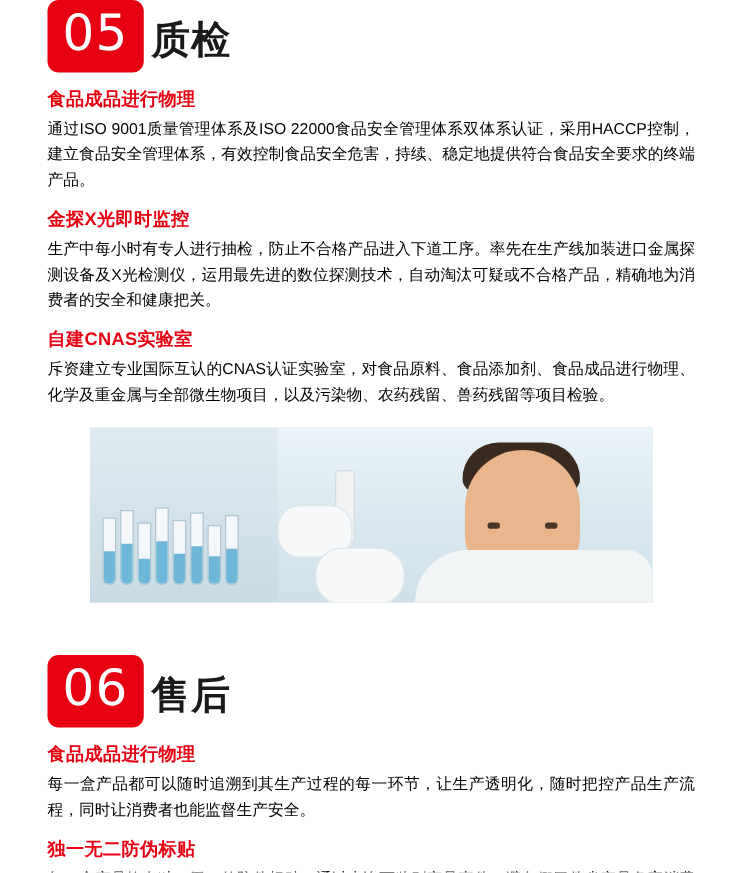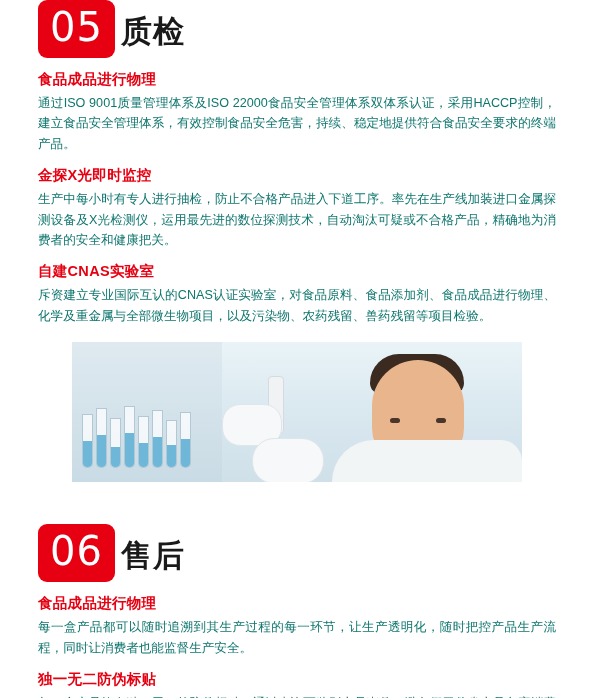--- a/index.html
+++ b/index.html
@@ -57,21 +57,21 @@
   .blk-title {
     color: #e60012;
     font-weight: bold;
     font-size: 14.5px;
     margin: 12px 0 4px 0;
     letter-spacing: 0.3px;
   }
   .blk-body {
     font-size: 12.6px;
     line-height: 1.62;
-    color: #0f766e;
+    color: #000000;
     text-align: justify;
     margin: 0;
   }
   .photo-wrap {
     margin: 16px 38px 0 72px;
     width: 450px;
     height: 140px;
     overflow: hidden;
     position: relative;
     background: #cfe3ef;

